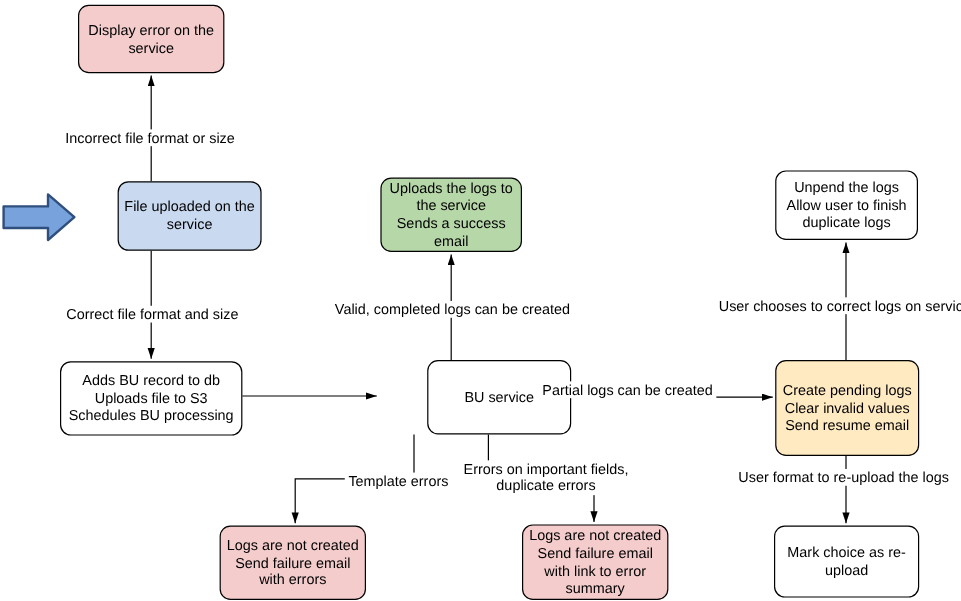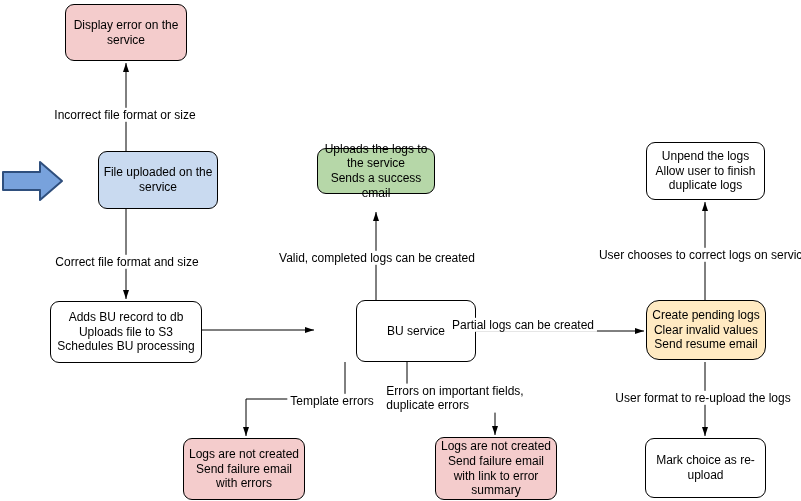--- a/index.html
+++ b/index.html
@@ -32,21 +32,21 @@
   .fill-green{background:#b6d7a8;}
   .fill-yellow{background:#ffeac2;}
   .elabel{
     position:absolute;
     transform:translate(-50%,-50%);
     background:#ffffff;
     font-size:12px;
     line-height:1.2;
     color:#000000;
     white-space:pre;
-    text-align:left;
+    text-align:center;
     padding:0 3px;
   }
 </style>
 </head>
 <body>
 
 <div class="canvas">
 
   <svg class="edges" width="801" height="501" viewBox="0 0 801 501">
     <defs>
@@ -66,26 +66,26 @@
     <path d="M705,362 L705,436" stroke="#000" fill="none" marker-end="url(#arr)"></path>
 
     <polygon points="3,172 40,172 40,162 62,181 40,200 40,190 3,190" fill="#78a2dc" stroke="#2f4f7d" stroke-width="2" stroke-linejoin="round"></polygon>
   </svg>
 
   <div class="node fill-pink" style="left:65px;  top:4px;   width:122px; height:57px;">Display error on the service</div>
   <div class="node fill-blue" style="left:66px;  top:151px; width:120px; height:58px;margin-left:32px;">File uploaded on the service</div>
   <div class="node" style="left:50px;  top:301px; width:152px; height:62px;">Adds BU record to db
 Uploads file to S3
 Schedules BU processing</div>
-  <div class="node fill-green" style="left:317px; top:148px; width:118px; height:46px;">Uploads the logs to the service
+  <div class="node fill-green" style="left:317px; top:148px; width:118px; height:62px;">Uploads the logs to the service
 Sends a success email</div>
   <div class="node" style="left:316px; top:300px; width:120px; height:62px;margin-left:40px;">BU service</div>
   <div class="node" style="left:646px; top:142px; width:119px; height:58px;">Unpend the logs
 Allow user to finish duplicate logs</div>
-  <div class="node fill-yellow" style="left:646px; top:300px; width:120px; height:60px;border-radius:13px;">Create pending logs
+  <div class="node fill-yellow" style="left:646px; top:300px; width:120px; height:80px;">Create pending logs
 Clear invalid values
 Send resume email</div>
   <div class="node" style="left:645px; top:438px; width:121px; height:60px;">Mark choice as re-upload</div>
   <div class="node fill-pink" style="left:183px; top:438px; width:122px; height:62px;">Logs are not created
 Send failure email with errors</div>
   <div class="node fill-pink" style="left:435px; top:437px; width:122px; height:63px;">Logs are not created
 Send failure email with link to error summary</div>
 
   <div class="elabel" style="left:125px; top:115px;">Incorrect file format or size</div>
   <div class="elabel" style="left:127px; top:262px;">Correct file format and size</div>

